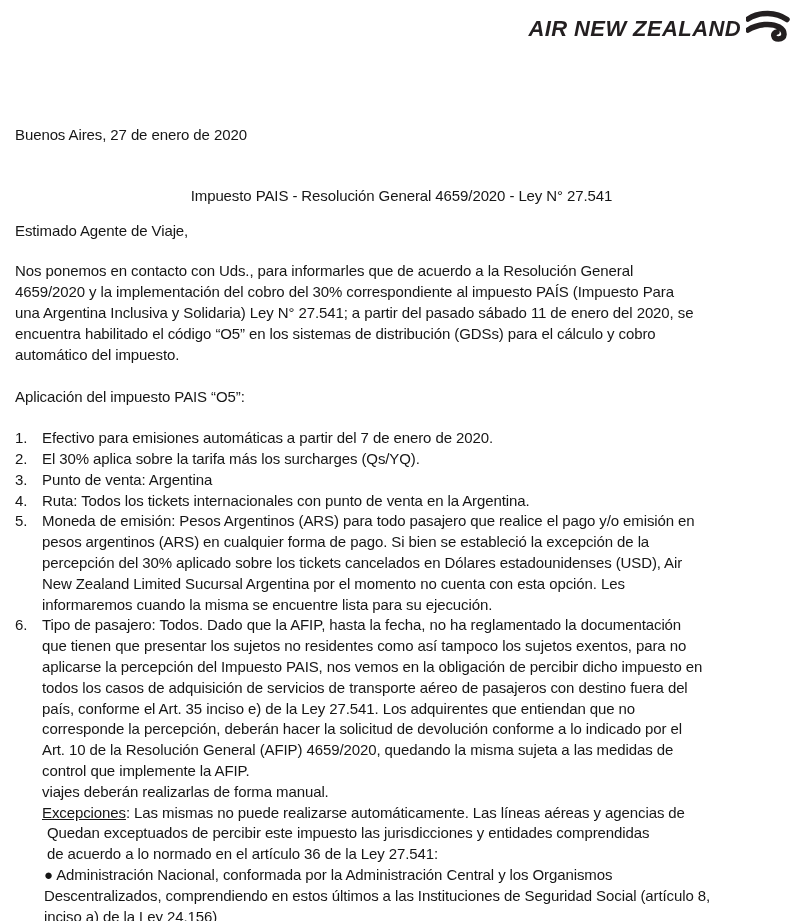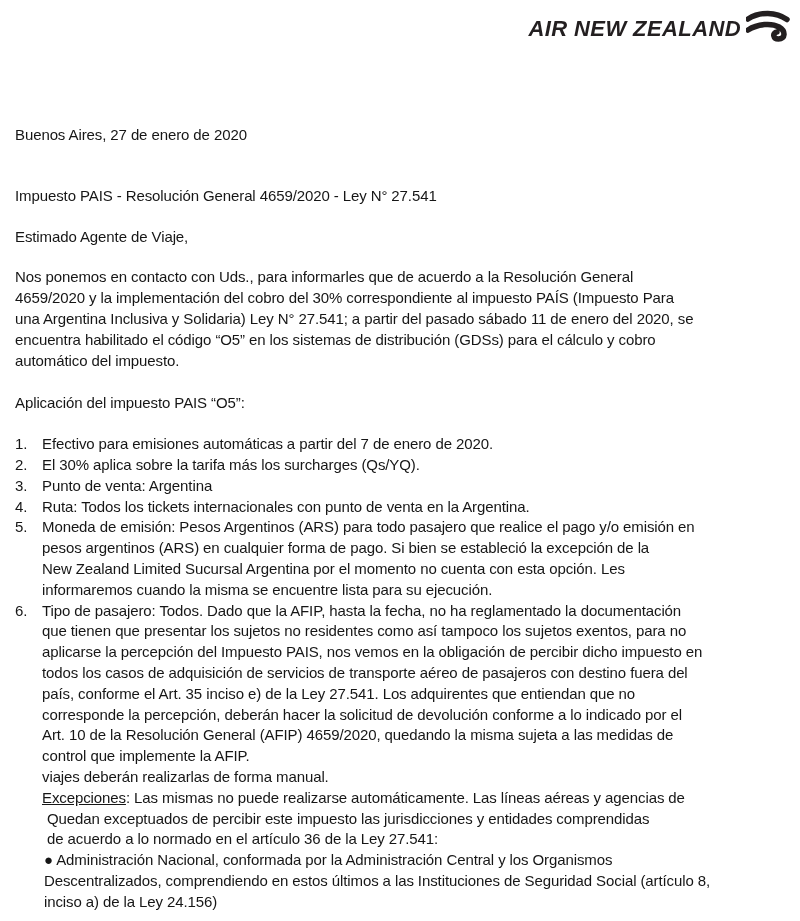--- a/index.html
+++ b/index.html
@@ -22,22 +22,22 @@
     letter-spacing:0.4px;color:#231f20;line-height:26px;white-space:nowrap;
   }
   .alliance-row{display:flex;align-items:center;justify-content:flex-end;gap:6px;margin-top:12px;}
   .alliance-text{
     font-size:11px;letter-spacing:2.3px;color:#6b6d70;line-height:14px;white-space:nowrap;
   }
   .tm{font-size:6px;color:#8a8c8f;align-self:flex-start;letter-spacing:0;}
   
   .body{padding:125px 12px 0 15px;}
   .ln{white-space:nowrap;}
-  .subject{margin-top:40px;}
-  .greeting{margin-top:20px;}
+  .subject{margin-top:40px;text-align:center;}
+  .greeting{margin-top:14px;}
   .intro{margin-top:20px;}
   .heading{margin-top:22px;}
   .list{margin-top:20px;}
   .item{display:flex;}
   .item .num{width:27px;flex:none;}
   .item .content{flex:1;min-width:0;}
   .u{text-decoration:underline;}
   .ext-quedan{margin-left:5px;}
   .ext-bullet{margin-left:2px;}
 </style>
@@ -104,20 +104,21 @@
         <div class="content">
           <div class="ln">Ruta: Todos los tickets internacionales con punto de venta en la Argentina.</div>
         </div>
       </div>
 
       <div class="item">
         <div class="num">5.</div>
         <div class="content">
           <div class="ln">Moneda de emisión: Pesos Argentinos (ARS) para todo pasajero que realice el pago y/o emisión en</div>
           <div class="ln">pesos argentinos (ARS) en cualquier forma de pago. Si bien se estableció la excepción de la</div>
+          <div class="ln">percepción del 30% aplicado sobre los tickets cancelados en Dólares estadounidenses (USD), Air</div>
           <div class="ln">New Zealand Limited Sucursal Argentina por el momento no cuenta con esta opción. Les</div>
           <div class="ln">informaremos cuando la misma se encuentre lista para su ejecución.</div>
         </div>
       </div>
 
       <div class="item">
         <div class="num">6.</div>
         <div class="content">
           <div class="ln">Tipo de pasajero: Todos. Dado que la AFIP, hasta la fecha, no ha reglamentado la documentación</div>
           <div class="ln">que tienen que presentar los sujetos no residentes como así tampoco los sujetos exentos, para no</div>

